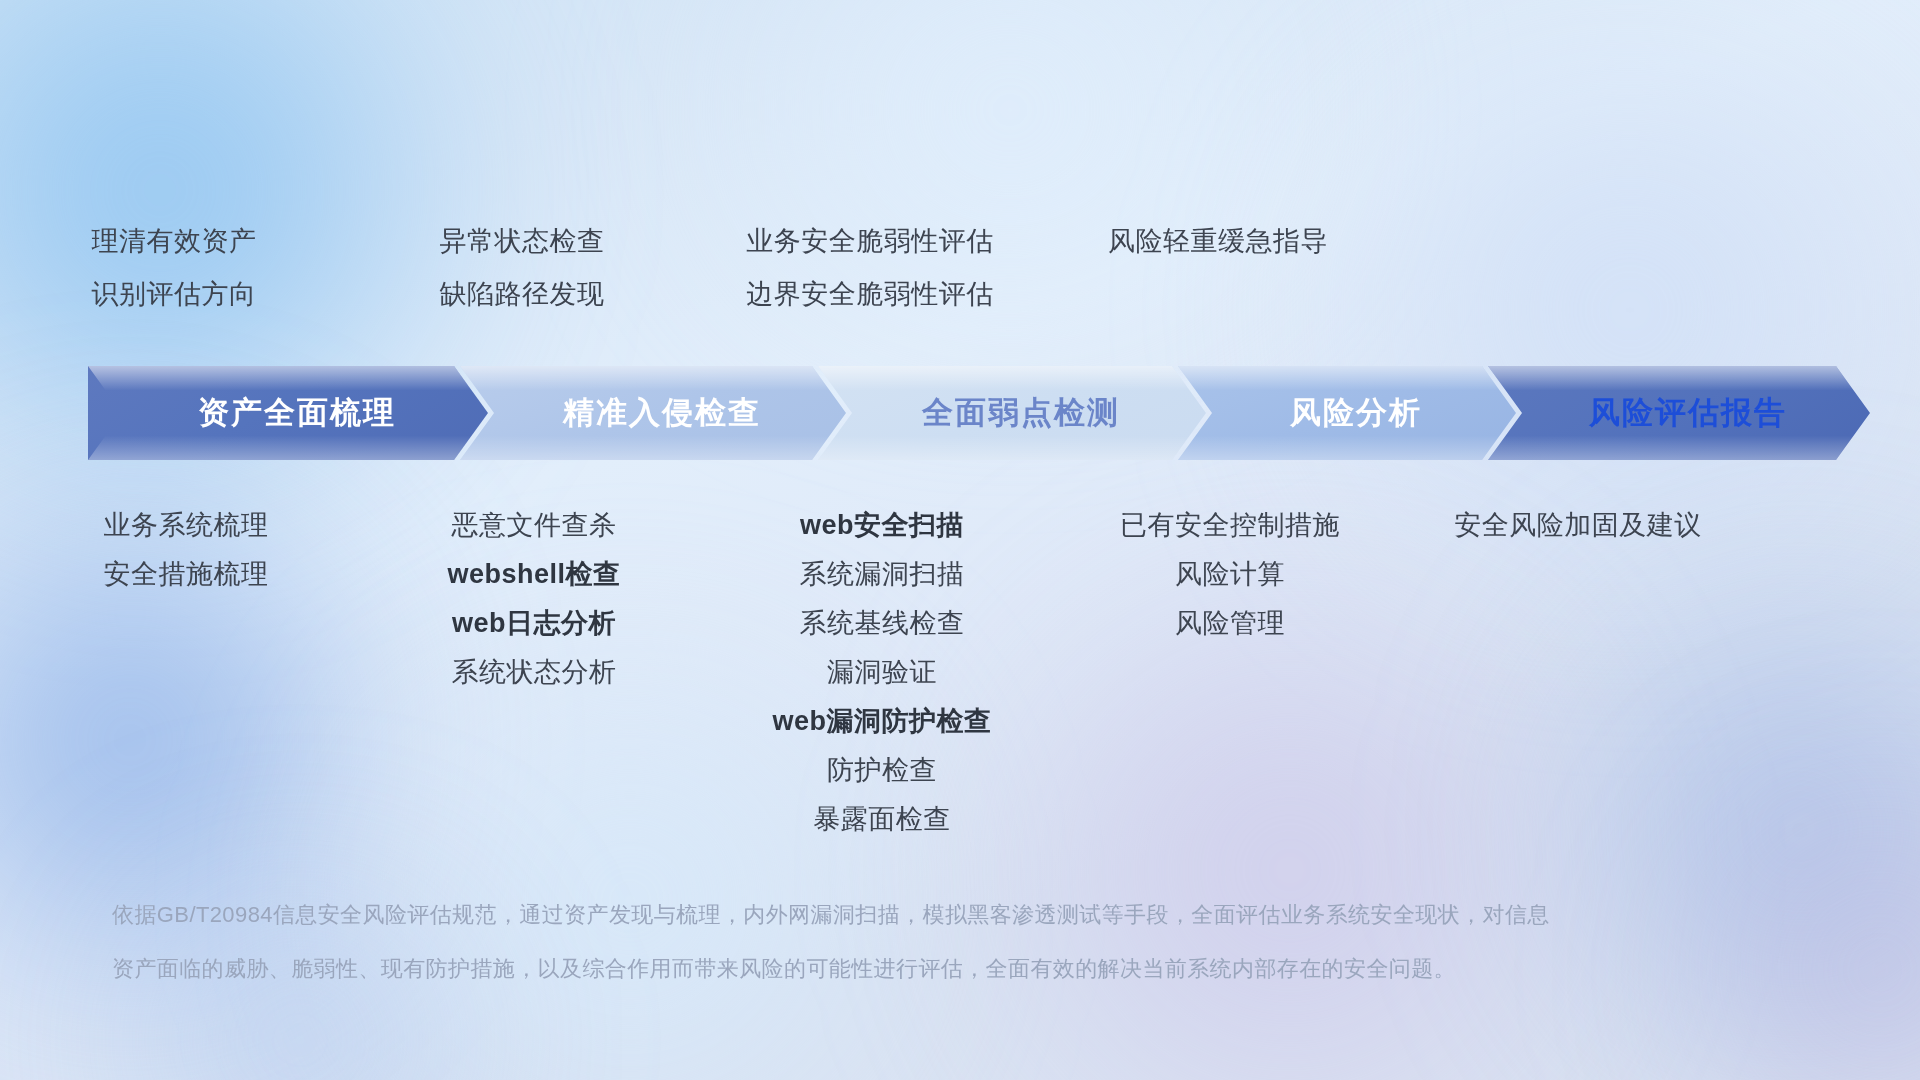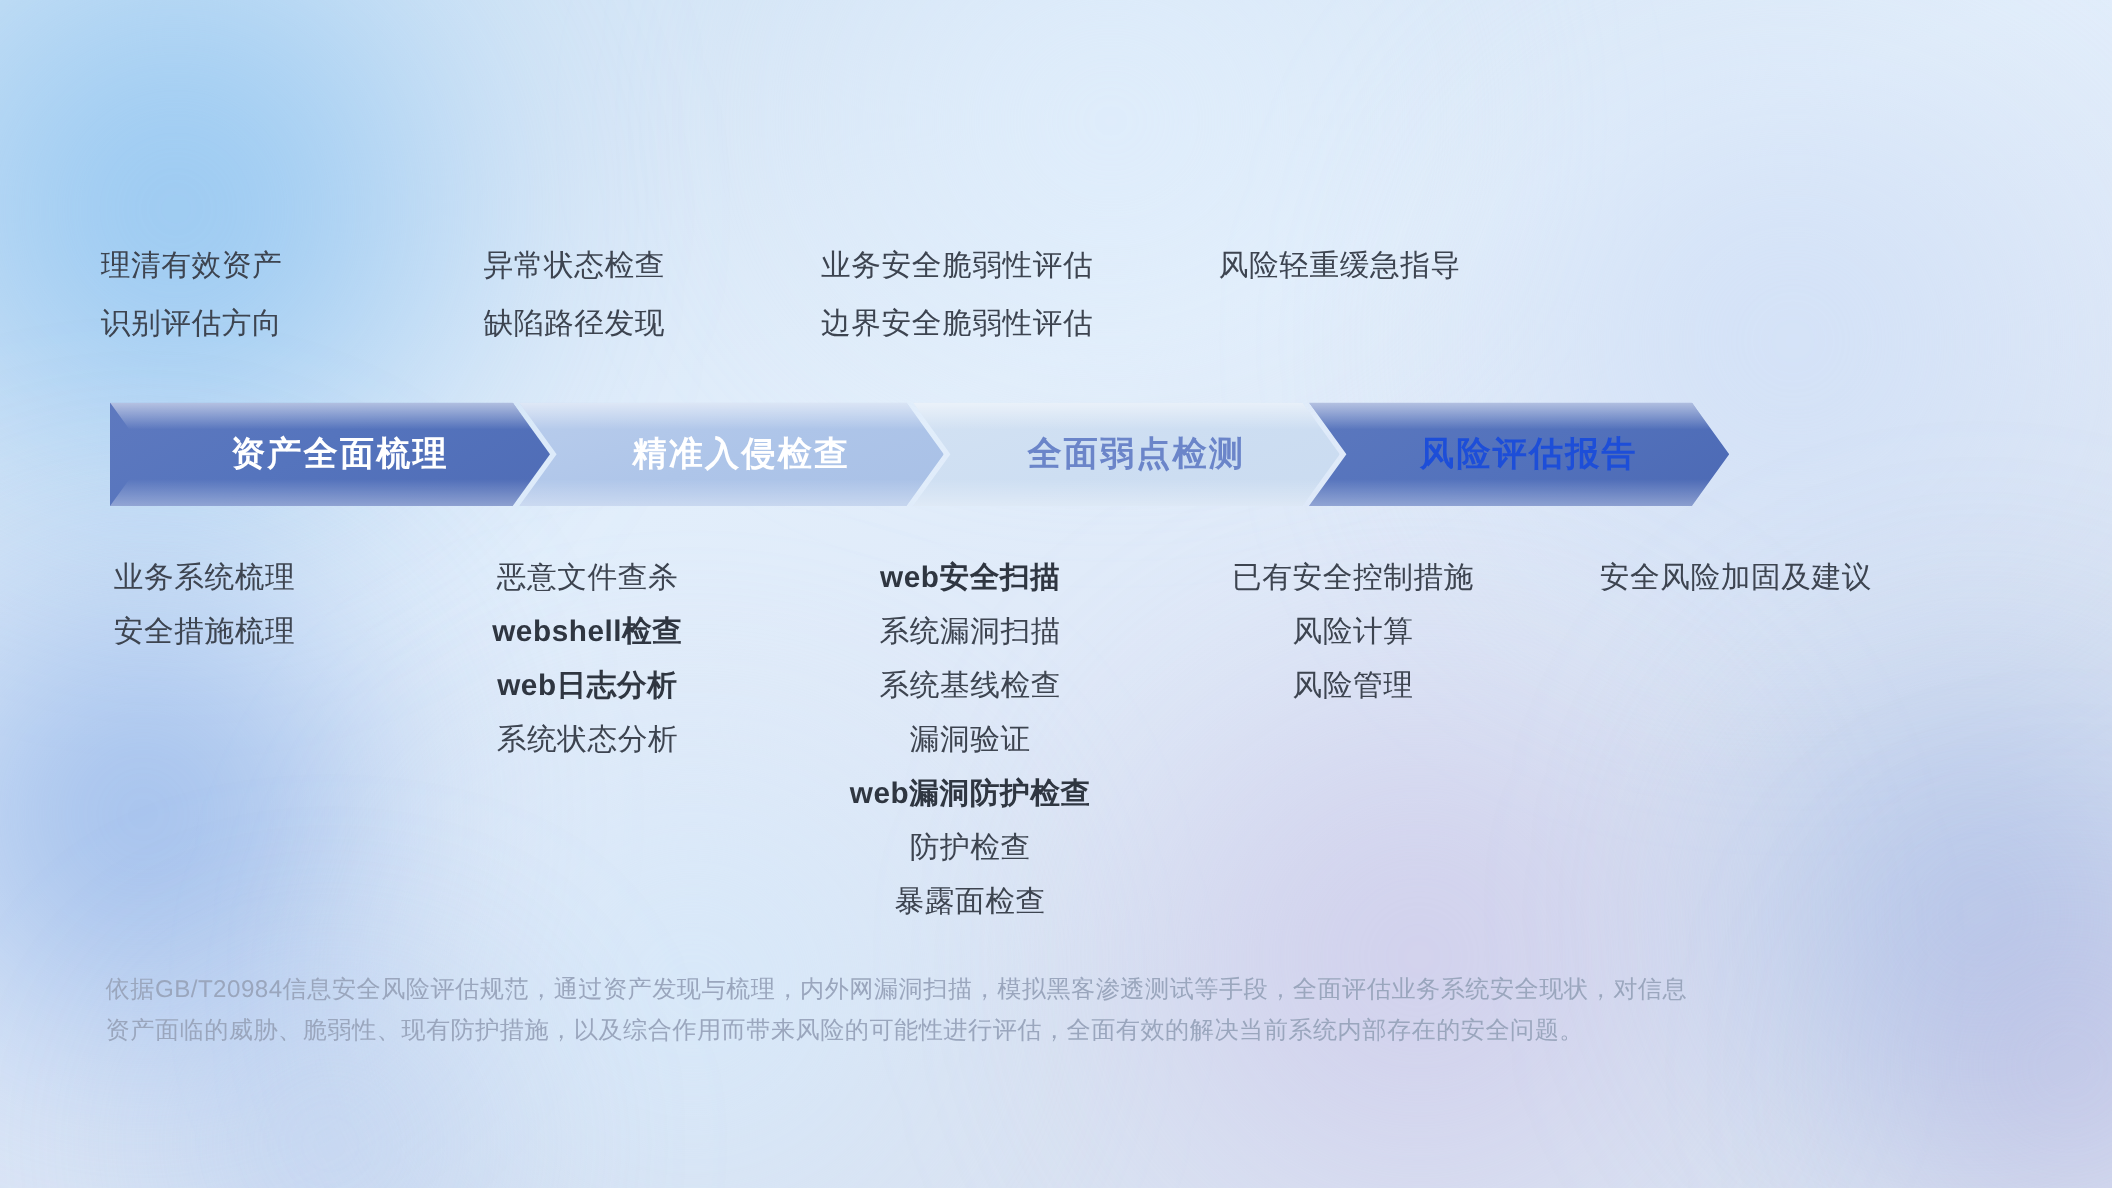--- a/index.html
+++ b/index.html
@@ -60,21 +60,21 @@
   
   #banner{
     position:absolute; left:88px; top:366px; width:1766px; height:94px;
     display:flex;
   }
   .chev{
     position:relative; height:94px; flex:0 0 auto;
     display:flex; align-items:center; justify-content:center;
     margin-left:-28px;
   }
-  .chev:first-child{ margin-left:12px; }
+  .chev:first-child{ margin-left:0; }
   .chev .body{
     position:absolute; inset:0;
     clip-path:polygon(0 0, calc(100% - 34px) 0, 100% 50%, calc(100% - 34px) 100%, 0 100%, 34px 50%);
   }
   .chev:first-child .body{
     clip-path:polygon(0 0, calc(100% - 34px) 0, 100% 50%, calc(100% - 34px) 100%, 0 100%);
   }
   .chev .edge{
     position:absolute; inset:0; pointer-events:none;
     clip-path:polygon(0 0, calc(100% - 34px) 0, 100% 50%, calc(100% - 34px) 100%, 0 100%, 34px 50%);
@@ -104,21 +104,21 @@
 
   #chev-4{ width:382px; }
   #chev-4 .body{ background:linear-gradient(150deg,#5c78be 0%,#5372bc 50%,#4c69b4 100%); }
   #chev-4 .txt{ color:#1d4ed8; }
 
   
   #footer{
     position:absolute; left:96px; top:880px; width:1700px;
     font-size:22px; line-height:1.72; color:#9aa6bd; letter-spacing:.4px;
   }
-  #footer p{ margin:0; }
+  #footer p{ margin:16px; }
 </style>
 </head>
 <body>
 
 <div id="bg">
   <div class="bg-base"></div>
   <div class="glow g7"></div>
   <div class="glow g1"></div>
   <div class="glow g5"></div>
   <div class="glow g2"></div>
@@ -158,20 +158,25 @@
     <div class="chev" id="chev-1">
       <div class="body"></div>
       <div class="edge"></div>
       <span class="txt">精准入侵检查</span>
     </div>
     <div class="chev" id="chev-2">
       <div class="body"></div>
       <div class="edge"></div>
       <span class="txt">全面弱点检测</span>
     </div>
+    <div class="chev" id="chev-3">
+      <div class="body"></div>
+      <div class="edge"></div>
+      <span class="txt">风险分析</span>
+    </div>
     <div class="chev" id="chev-4">
       <div class="body"></div>
       <div class="edge"></div>
       <span class="txt">风险评估报告</span>
     </div>
   </div>
 
   <div class="cols" id="bottom-lists">
     <div class="col">
       <div class="bot-item">业务系统梳理</div>

